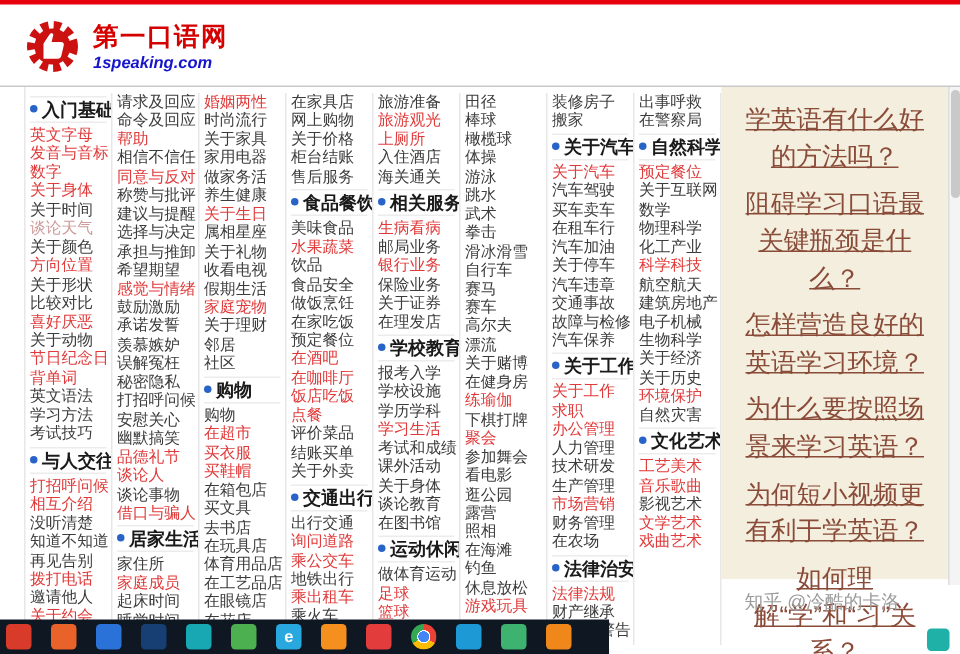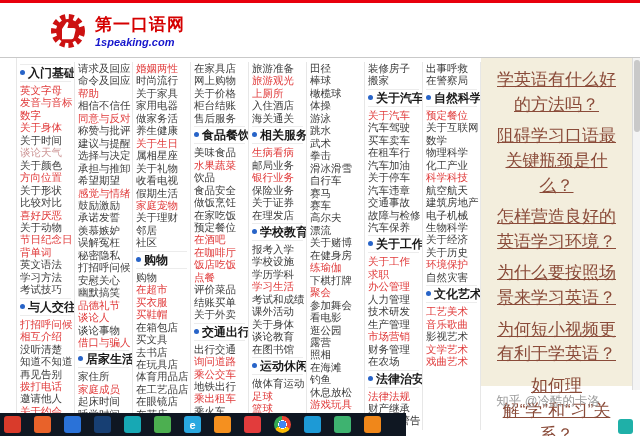--- a/index.html
+++ b/index.html
@@ -1,20 +1,20 @@
 <!DOCTYPE html>
 <html><head>
 <meta charset="utf-8">
 <style>
   * { margin:0; padding:0; box-sizing:border-box; }
   html,body { width:640px; height:436px; overflow:hidden; }
   body { font-family:"Liberation Sans", sans-serif; background:#ffffff; position:relative; }
   .page { position:relative; width:640px; height:436px; overflow:hidden; background:#fff; }
   .topline { height:3px; background:#e8000d; width:100%; }
-  .header { height:54px; display:flex; align-items:center; padding-left:14px;margin-left:33px; }
+  .header { height:54px; display:flex; align-items:center; padding-left:14px; }
   .logo-wrap { display:flex; align-items:center; gap:6px; }
   .logo-text .cn { color:#d50000; font-weight:bold; font-size:17px; letter-spacing:1px; }
   .logo-text .en { color:#1515cc; font-weight:bold; font-style:italic; font-size:11px; }
   .hdr-divider { height:1px; background:#c9c9c9; width:100%; }
   .main { display:flex; align-items:flex-start; height:378px; }
   .cols { display:flex; margin-left:16px; border-left:1px solid #e7e7e7; padding-top:4px;justify-content:flex-end; }
   .col { width:58px; border-right:1px solid #e7e7e7; padding:0 3px; overflow:hidden; }
   .lnk { display:block; font-size:10.5px; line-height:12.45px; white-space:nowrap; cursor:pointer; }
   .lnk.dark { color:#3c3c3c; }
   .lnk.red { color:#e03a3a; }

